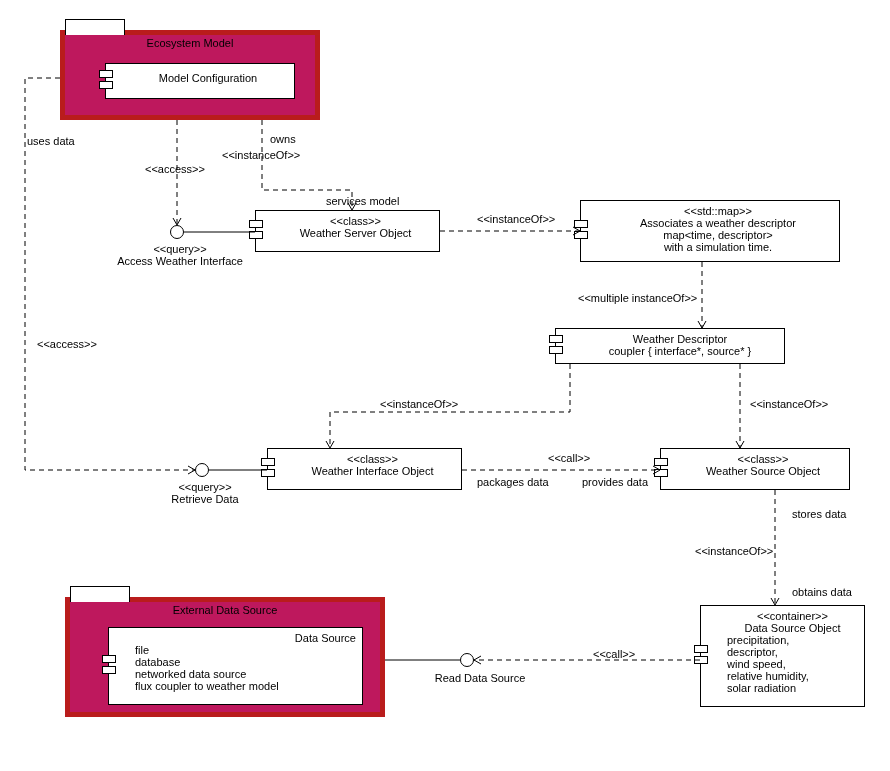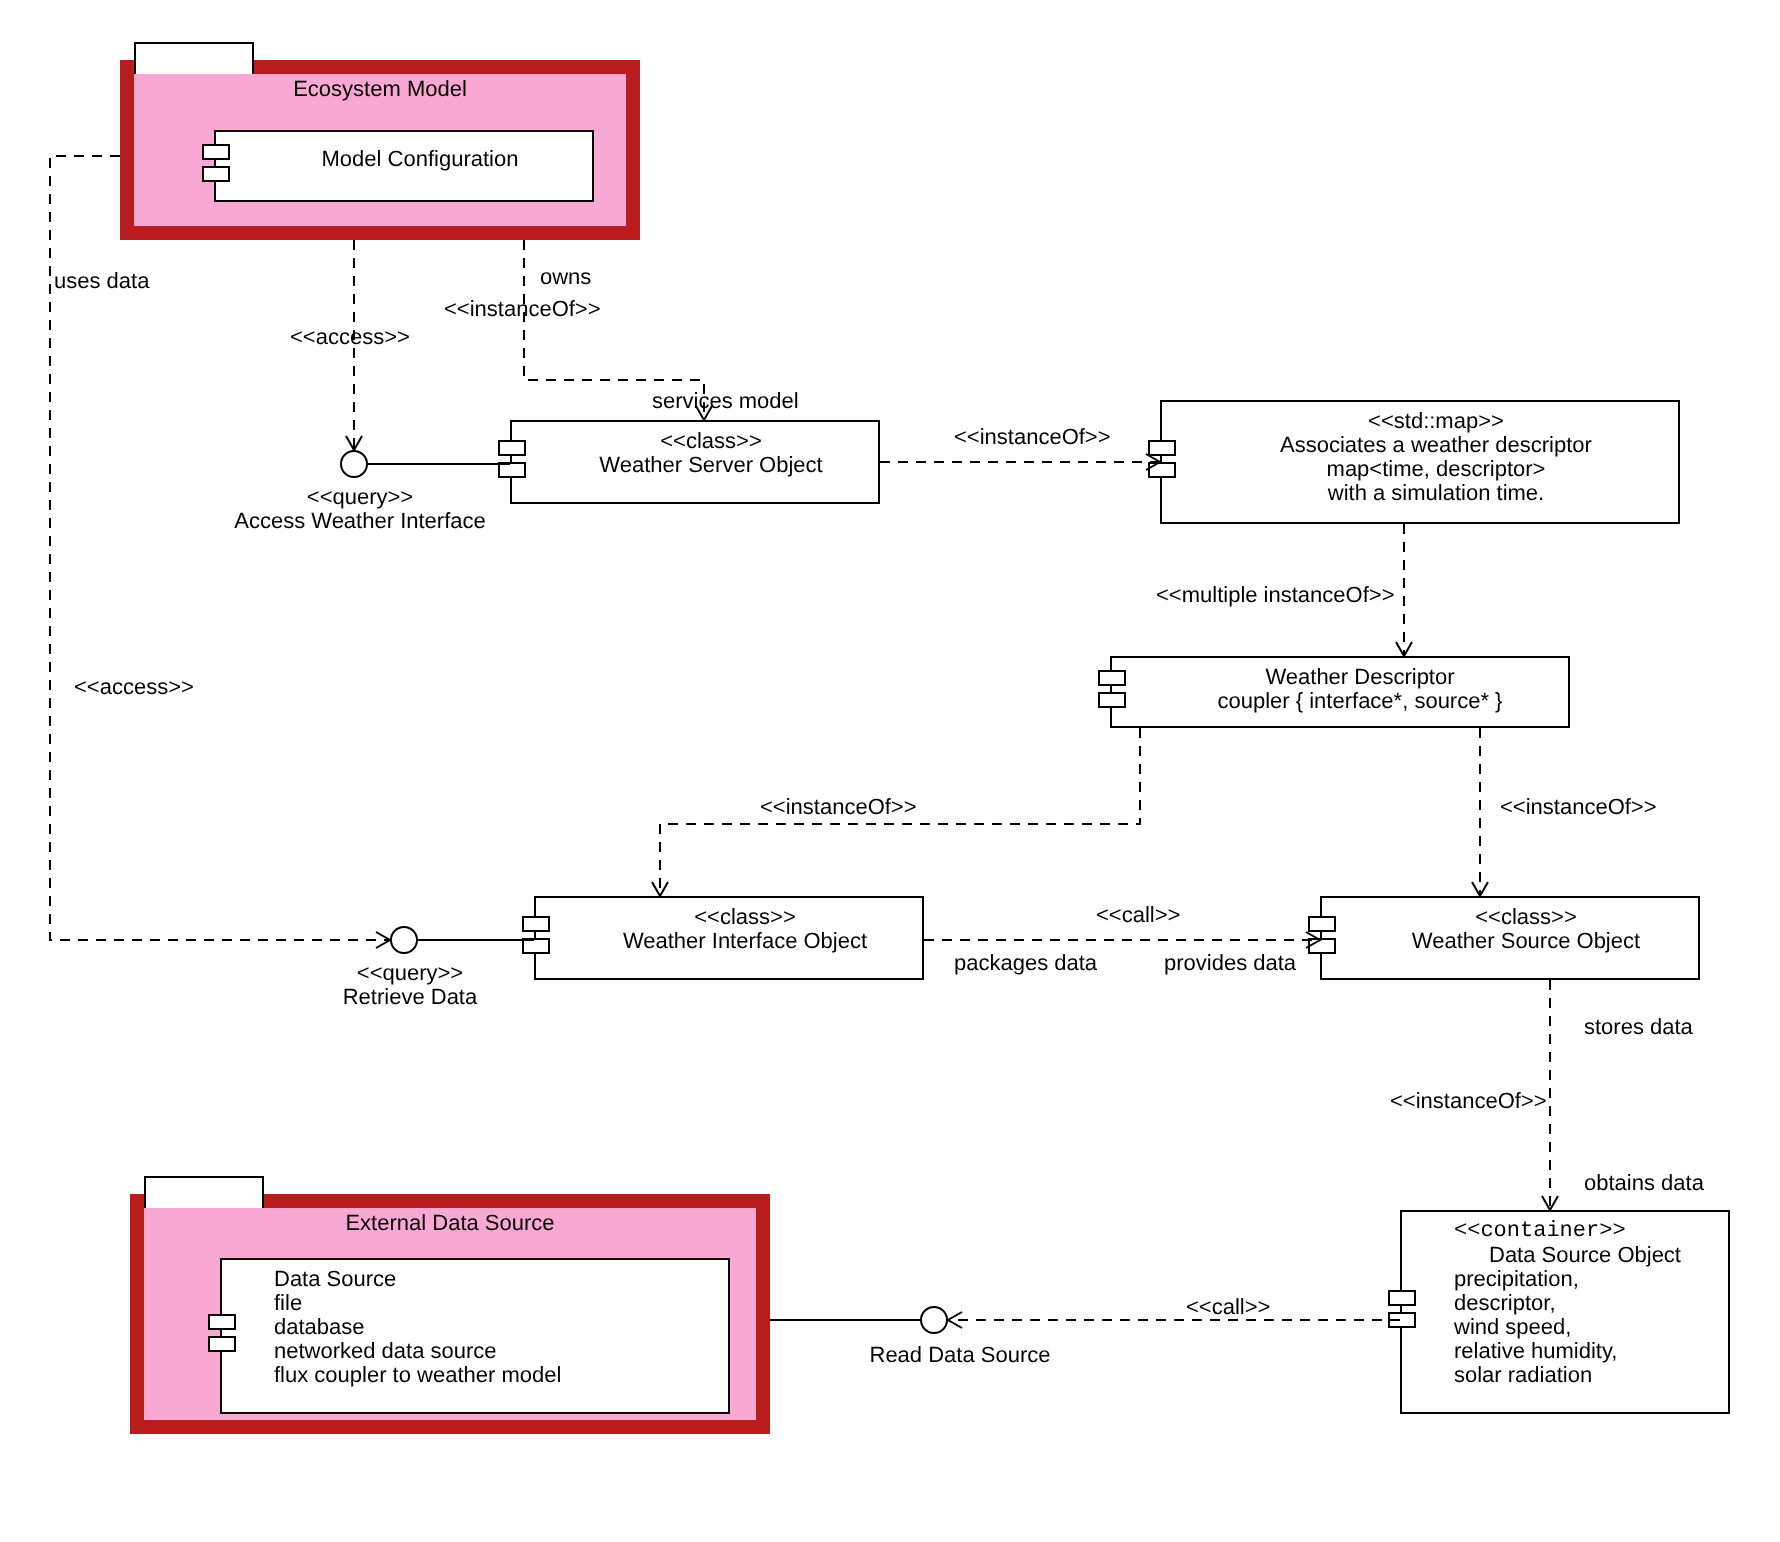--- a/index.html
+++ b/index.html
@@ -10,22 +10,22 @@
     height: 771px;
     position: relative;
     font-family: Arial, sans-serif;
     font-size: 11px;
     background: #fff;
     color: #000;
   }
   .stage { position: relative; width: 890px; height: 771px; }
   .package {
     position: absolute;
-    border: 7px solid #b91c1c;
-    background: #f9a8d4;
+    border: 5px solid #b91c1c;
+    background: #be185d;
     padding-left: 48px;
   }
   .package-tab {
     position: absolute;
     border: 1px solid #000;
     border-bottom: none;
     background: #fff;
     height: 16px;
     top: -16px;
     left: 0;
@@ -156,21 +156,21 @@
   <div class="label center" style="left:150px; top:481px; width:110px;">
     <div>&lt;&lt;query&gt;&gt;</div>
     <div>Retrieve Data</div>
   </div>
 
   <div class="component" style="left:700px; top:605px; width:165px; height:102px; padding-left:26px; text-align:left;">
     <div class="tabs">
         <div class="tab"></div>
         <div class="tab"></div>
       </div>
-    <div style="text-align:left;font-family:Liberation Mono, monospace;">&lt;&lt;container&gt;&gt;</div>
+    <div style="text-align:center;">&lt;&lt;container&gt;&gt;</div>
     <div style="text-align:center;">Data Source Object</div>
     <div>precipitation,</div>
     <div>descriptor,</div>
     <div>wind speed,</div>
     <div>relative humidity,</div>
     <div>solar radiation</div>
   </div>
 
   <div class="interface-circle" style="left:460px; top:653px;"></div>
   <div class="label center" style="left:420px; top:672px; width:120px;">
@@ -178,21 +178,21 @@
   </div>
 
   <div class="package" style="left:65px; top:597px; width:320px; height:120px;">
     <div class="package-tab"></div>
     <div class="package-title">External Data Source</div>
     <div class="component" style="left:38px; top:25px; width:255px; height:78px; padding-left:26px; text-align:left;">
       <div class="tabs">
           <div class="tab"></div>
           <div class="tab"></div>
         </div>
-      <div style="text-align:left;">Data Source</div>
+      <div style="text-align:right;">Data Source</div>
       <div>file</div>
       <div>database</div>
       <div>networked data source</div>
       <div>flux coupler to weather model</div>
     </div>
   </div>
 
   <div class="label" style="left:27px; top:135px;">uses data</div>
   <div class="label" style="left:145px; top:163px;">&lt;&lt;access&gt;&gt;</div>
   <div class="label" style="left:270px; top:133px;">owns</div>

